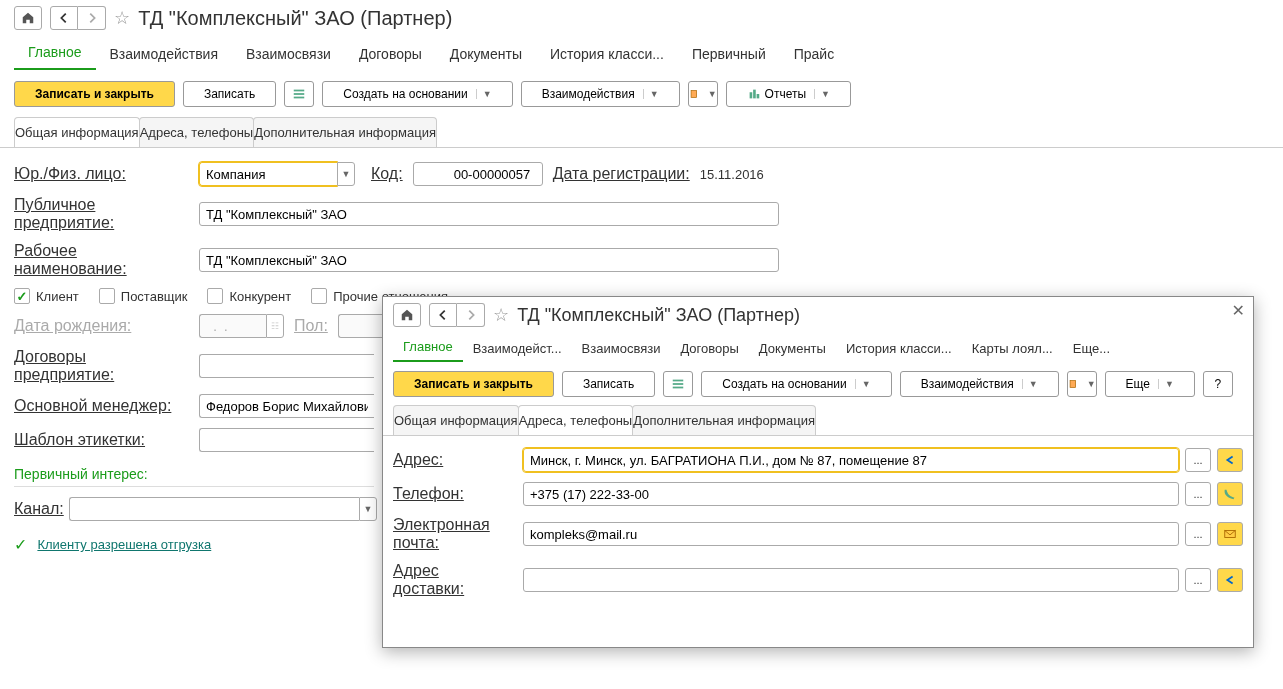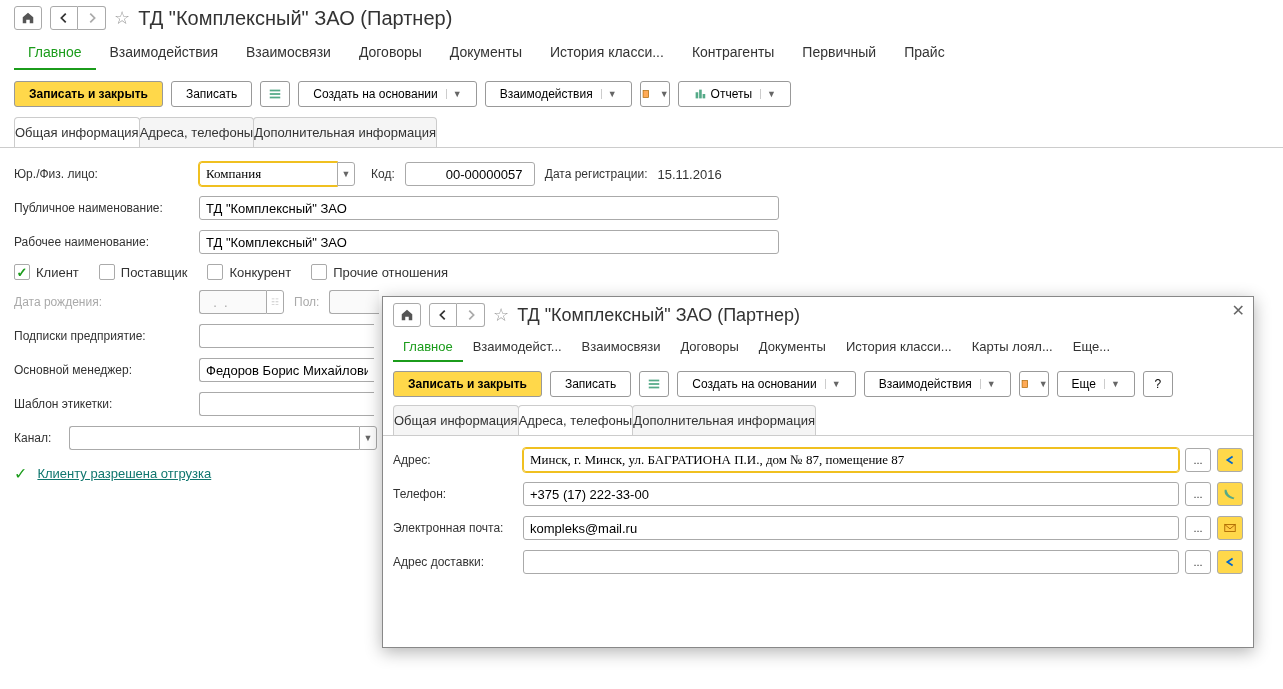--- a/index.html
+++ b/index.html
@@ -6,40 +6,40 @@
 body { font-family: Arial, sans-serif; font-size: 13px; color: #333; background: #fff; }
 
 .titlebar { display: flex; align-items: center; gap: 8px; padding: 6px 14px; }
 .nav-btn { width: 28px; height: 24px; border: 1px solid #aaa; background: #fff; border-radius: 3px; display: flex; align-items: center; justify-content: center; cursor: pointer; }
 .nav-group { display: flex; gap: 0; }
 .nav-group .nav-btn:first-child { border-radius: 3px 0 0 3px; }
 .nav-group .nav-btn:last-child { border-radius: 0 3px 3px 0; border-left: none; }
 .star-icon { color: #999; font-size: 18px; cursor: pointer; }
 .page-title { font-size: 20px; font-weight: normal; color: #333; }
 
-.tabs-nav { display: flex; gap: 0; padding: 0 14px; border-bottom: 1px solid transparent; }
+.tabs-nav { display: flex; gap: 0; padding: 0 14px; border-bottom: 1px solid transparent; align-items: flex-end; }
 .tabs-nav .tab-link { padding: 8px 14px; font-size: 14px; color: #333; cursor: pointer; white-space: nowrap; }
 .tabs-nav .tab-link.active { color: #1b9c1b; border-bottom: 2px solid #1b9c1b; font-weight: normal; }
 
 .toolbar { display: flex; gap: 8px; padding: 10px 14px; align-items: center; }
-.btn { height: 26px; padding: 0 14px; border: 1px solid #999; background: #fff; border-radius: 3px; cursor: pointer; font-size: 12px; display: flex; align-items: center; gap: 4px; }
+.btn { height: 26px; padding: 0 20px; border: 1px solid #999; background: #fff; border-radius: 3px; cursor: pointer; font-size: 12px; display: flex; align-items: center; gap: 4px; }
 .btn.primary { background: #ffd84a; border-color: #999; font-weight: bold; }
 .btn.icon-only { width: 30px; padding: 0; justify-content: center; }
 .btn .caret { font-size: 9px; color: #666; margin-left: 4px; border-left: 1px solid #ccc; padding-left: 6px; }
 
 .sub-tabs { display: flex; padding: 0 14px; border-bottom: 1px solid #ccc; }
 .sub-tab { padding: 7px 0; border: 1px solid #ccc; border-bottom: none; background: #f5f5f5; margin-right: -1px; cursor: pointer; font-size: 13px; border-radius: 4px 4px 0 0; }
 .sub-tab.active { background: #fff; position: relative; z-index: 1; }
 
 .form-area { padding: 14px; }
 .form-row { display: flex; align-items: center; margin-bottom: 10px; gap: 10px; }
-.form-label { width: 175px; font-size: 12px; color: #333; }
+.form-label { width: 175px; font-size: 16px; color: #333; text-decoration: underline; }
 .form-label.disabled { color: #aaa; }
 .input { height: 24px; border: 1px solid #aaa; border-radius: 3px; padding: 0 6px; font-size: 13px; }
-.input.highlighted { border: 1px solid #f0c020; outline: 1px solid #f0c020; font-family: Liberation Serif, serif; }
+.input.highlighted { border: 1px solid #f0c020; outline: 1px solid #f0c020; }
 .select-wrap { display: flex; }
 .select-wrap .input { border-radius: 3px 0 0 3px; border-right: none; }
 .select-btn { width: 18px; height: 24px; border: 1px solid #aaa; border-radius: 0 3px 3px 0; background: #fff; display: flex; align-items: center; justify-content: center; cursor: pointer; font-size: 9px; color: #666; }
 .checkbox-row { display: flex; align-items: center; gap: 20px; margin-bottom: 10px; padding-left: 0; }
 .checkbox-item { display: flex; align-items: center; gap: 6px; }
 .checkbox { width: 16px; height: 16px; border: 1px solid #aaa; border-radius: 2px; display: flex; align-items: center; justify-content: center; cursor: pointer; }
 .checkbox.checked { background: #fff; color: #1b9c1b; font-weight: bold; }
 
 .section-header { color: #1b9c1b; font-size: 14px; margin: 14px 0 10px 0; border-bottom: 1px solid #ddd; padding-bottom: 4px; }
 .status-row { display: flex; align-items: center; gap: 10px; margin-top: 14px; }
@@ -88,21 +88,20 @@
   <span class="page-title">ТД "Комплексный" ЗАО (Партнер)</span>
 </div>
 
 <div class="tabs-nav">
   <div class="tab-link active">Главное</div>
   <div class="tab-link">Взаимодействия</div>
   <div class="tab-link">Взаимосвязи</div>
   <div class="tab-link">Договоры</div>
   <div class="tab-link">Документы</div>
   <div class="tab-link">История класси...</div>
-  <div class="tab-link">Контрагенты</div>
   <div class="tab-link">Первичный</div>
   <div class="tab-link">Прайс</div>
 </div>
 
 <div class="toolbar">
   <button class="btn primary">Записать и закрыть</button>
   <button class="btn">Записать</button>
   <button class="btn icon-only">
     <svg viewBox="0 0 16 16">
         <rect x="2" y="3" width="12" height="2" fill="#5a8"></rect>
@@ -148,21 +147,21 @@
       <input class="input highlighted" style="width: 138px;" value="Компания">
       <div class="select-btn">▼</div>
     </div>
     <span class="form-label" style="width:auto;margin-left:6px">Код:</span>
     <input class="input" style="width: 130px; padding-left: 40px;" value="00-00000057">
     <span class="form-label" style="width:auto;margin-left:0">Дата регистрации:</span>
     <span>15.11.2016</span>
   </div>
 
   <div class="form-row">
-    <span class="form-label">Публичное наименование:</span>
+    <span class="form-label">Публичное предприятие:</span>
     <input class="input" style="width: 580px;" value="ТД &quot;Комплексный&quot; ЗАО">
   </div>
 
   <div class="form-row">
     <span class="form-label">Рабочее наименование:</span>
     <input class="input" style="width: 580px;" value="ТД &quot;Комплексный&quot; ЗАО">
   </div>
 
   <div class="checkbox-row">
     <div class="checkbox-item">
@@ -190,40 +189,41 @@
       <input class="input" style="width: 67px; color: rgb(170, 170, 170);" disabled="" value="  .  .    ">
       <div class="select-btn" style="color:#ccc">☷</div>
     </div>
     <span class="form-label disabled" style="width:auto">Пол:</span>
     <div class="select-wrap">
       <input class="input" style="width: 50px;" disabled="">
     </div>
   </div>
 
   <div class="form-row">
-    <span class="form-label">Подписки предприятие:</span>
+    <span class="form-label">Договоры предприятие:</span>
     <div class="select-wrap">
       <input class="input" style="width: 175px;">
     </div>
   </div>
 
   <div class="form-row">
     <span class="form-label">Основной менеджер:</span>
     <div class="select-wrap">
       <input class="input" style="width: 175px;" value="Федоров Борис Михайлович">
     </div>
   </div>
 
   <div class="form-row">
     <span class="form-label">Шаблон этикетки:</span>
     <div class="select-wrap">
       <input class="input" style="width: 175px;">
     </div>
   </div>
 
+  <div class="section-header" style="width:360px">Первичный интерес:</div>
 
   <div class="form-row">
     <span class="form-label" style="width:45px">Канал:</span>
     <div class="select-wrap">
       <input class="input" style="width: 290px;">
       <div class="select-btn">▼</div>
     </div>
   </div>
 
   <div class="status-row">

